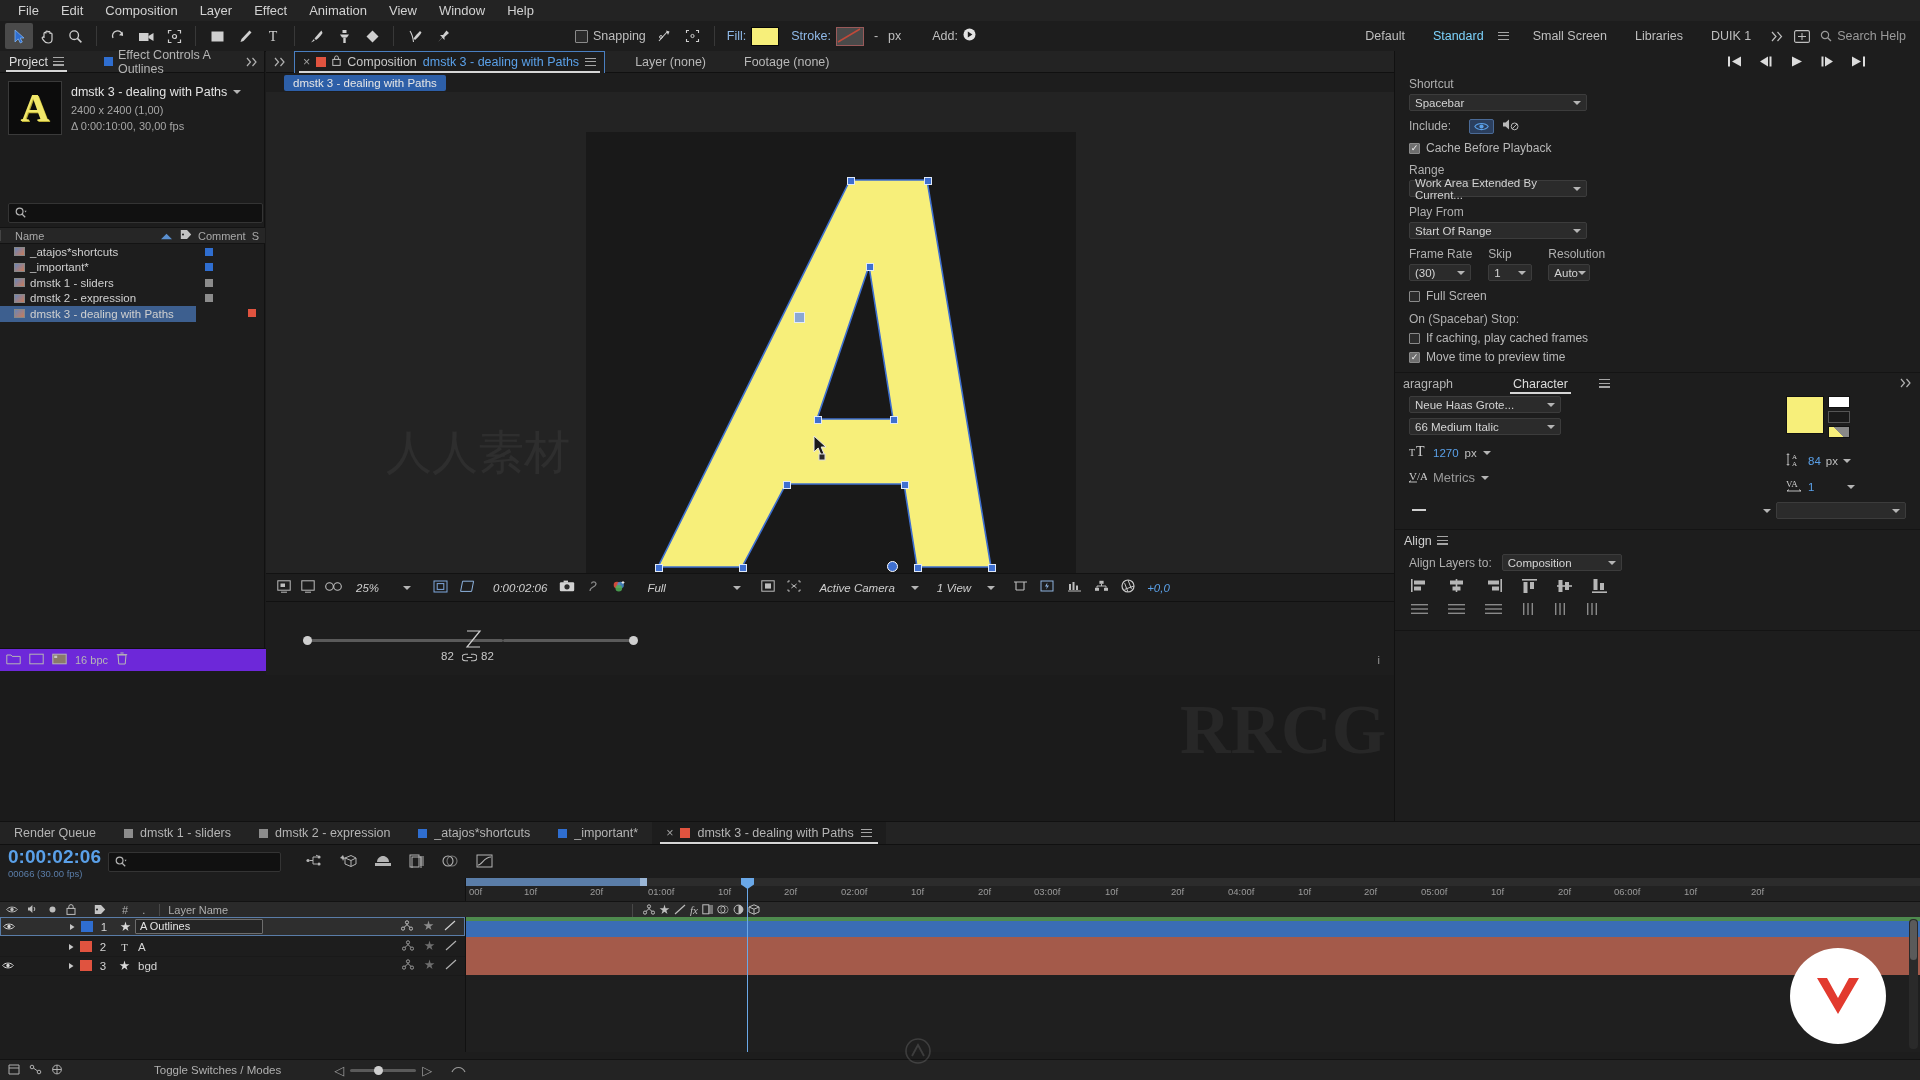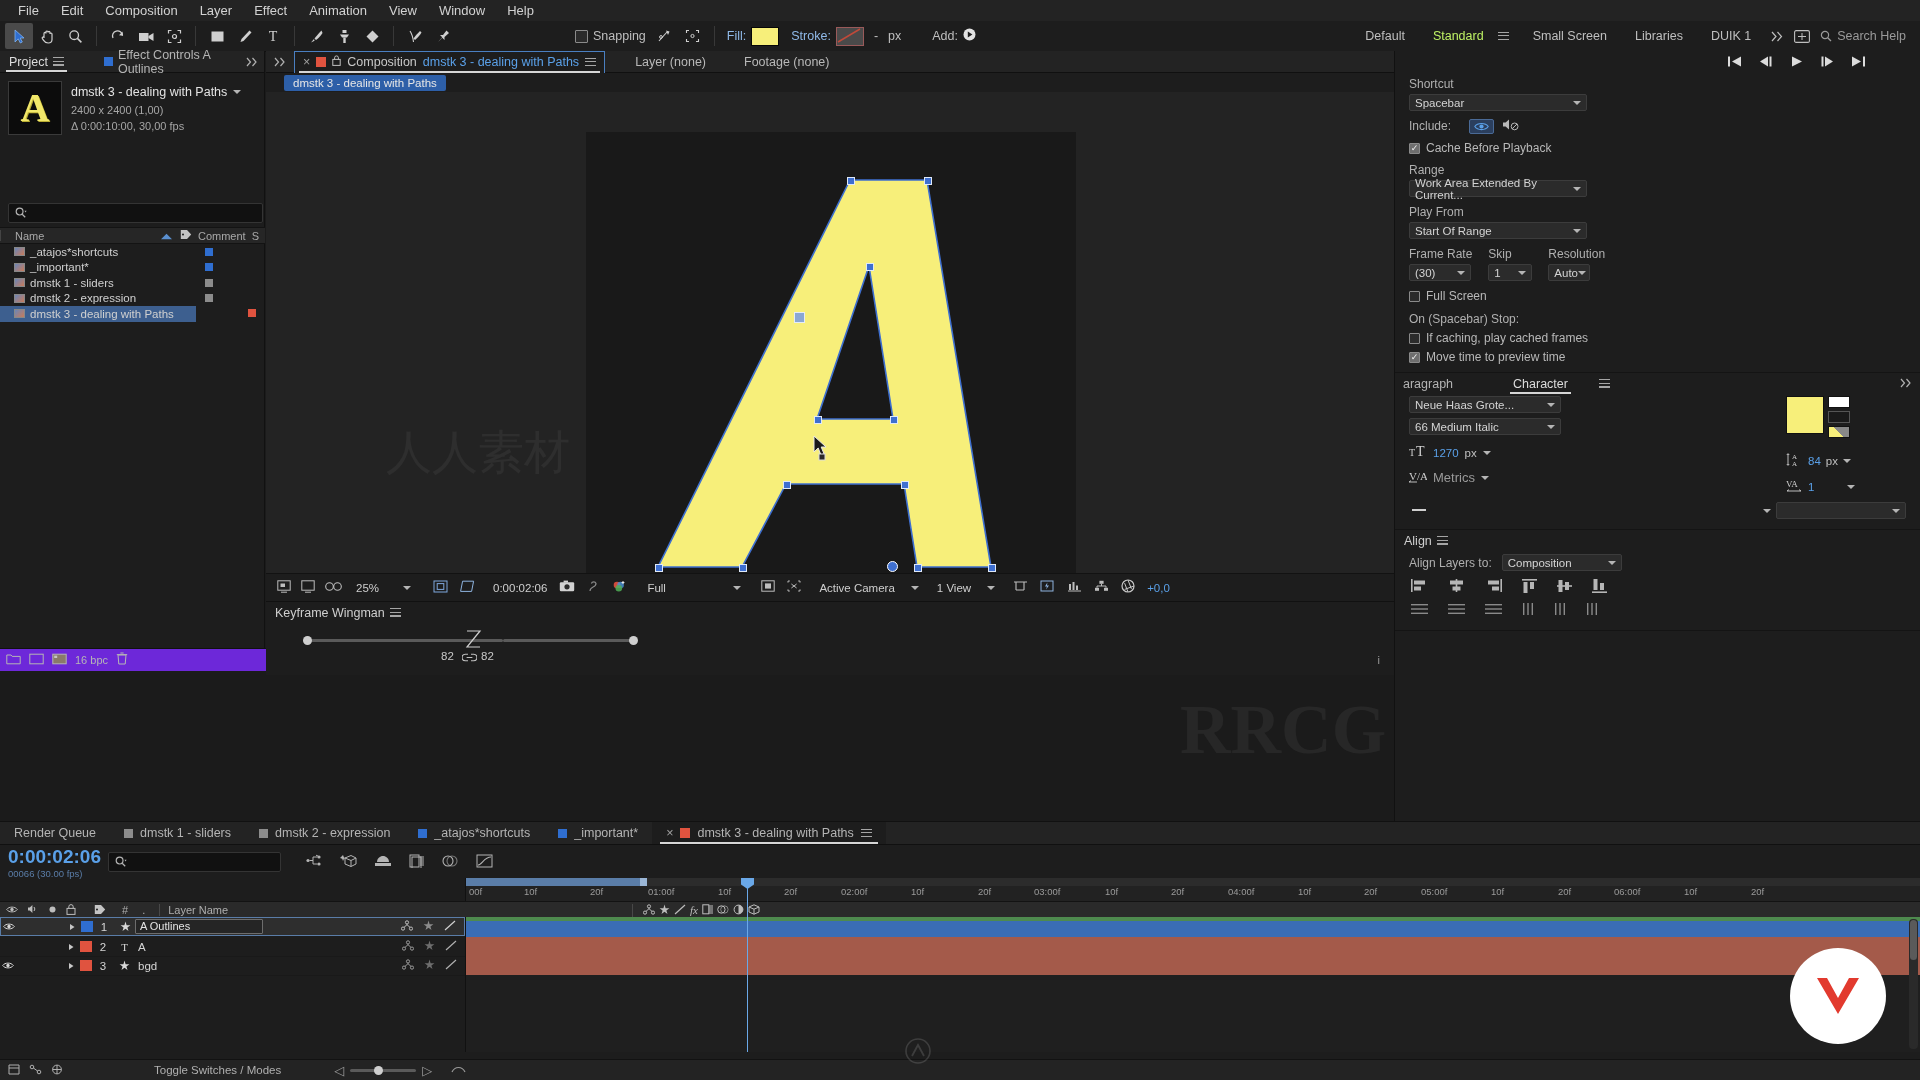--- a/index.html
+++ b/index.html
@@ -25,21 +25,21 @@
   .tbtn{width:28px;height:26px;display:flex;align-items:center;justify-content:center;
         position:relative;cursor:default;}
   .tbtn.sel{background:#4a4a4a;border-radius:2px;}
   .tbtn svg{display:block;}
   .tsep{width:1px;height:20px;background:#383838;margin:0 7px;}
   .tlabel{font-size:12.5px;color:#bfbfbf;margin:0 5px;}
   .chkbox{width:11px;height:11px;border:1px solid #8a8a8a;background:#2a2a2a;
           display:inline-block;vertical-align:middle;border-radius:1px;}
   .swatch{width:26px;height:17px;border:1px solid #070707;display:inline-block;vertical-align:middle;}
   .wsbtn{font-size:12.5px;padding:0 14px;color:#bfbfbf;cursor:default;}
-  .wsbtn.act{color:#bef264;}
+  .wsbtn.act{color:#7dd3fc;}
   .searchhelp{display:flex;align-items:center;gap:5px;color:#9a9a9a;font-size:12.5px;}
 
   
   .panel{position:absolute;background:#1d1d1d;box-sizing:border-box;}
   .ptab{height:21px;background:#232323;display:flex;align-items:center;
         border-bottom:1px solid #101010;}
   .tabitem{height:21px;display:flex;align-items:center;padding:0 9px;font-size:12.5px;
            color:#b4b4b4;gap:5px;cursor:default;position:relative;}
   .tabitem.active{color:#dcdcdc;}
   .tabitem.active::after{content:"";position:absolute;left:6px;right:6px;bottom:0;height:2px;background:#d6d6d6;}
@@ -78,21 +78,21 @@
   .vtab.active::after{content:"";position:absolute;left:4px;right:4px;bottom:0;height:1.5px;background:#d6d6d6;}
   .redsq{width:10px;height:10px;background:#e0533f;flex:none;}
   .bluesq{width:9px;height:9px;background:#2f6ed0;flex:none;}
   .graysq{width:9px;height:9px;background:#8c8c8c;flex:none;}
   .breadbar{height:20px;background:#1d1d1d;display:flex;align-items:center;padding-left:18px;}
   .crumb{background:#2d5fa8;color:#e6e6e6;font-size:11.5px;padding:2px 9px;border-radius:2px;}
   .canvas{position:absolute;left:0;top:41px;width:1128px;height:481px;background:#232323;
           overflow:hidden;}
   .stage{position:absolute;left:320px;top:40px;width:490px;height:490px;background:#191919;}
   .vbar{position:absolute;left:0;bottom:0;width:1128px;height:27px;background:#1d1d1d;
-        border-top:1px solid #121212;display:flex;align-items:center;gap:0;padding-left:6px;}
+        border-top:1px solid #121212;display:flex;align-items:center;gap:0;padding-left:6px;font-style:italic;}
   .vfield{font-size:11.5px;color:#cfcfcf;padding:0 6px;}
   .caret{width:0;height:0;border-left:4px solid transparent;border-right:4px solid transparent;
          border-top:4px solid #b5b5b5;display:inline-block;}
 
   
   .kfw{left:266px;top:601px;width:1128px;height:74px;border-top:1px solid #111;}
   .slider-track{position:absolute;height:3px;background:#5a5a5a;border-radius:2px;}
   .slider-knob{position:absolute;width:9px;height:9px;border-radius:50%;background:#cfcfcf;}
 
   
@@ -606,30 +606,20 @@
         <svg width="14" height="14" viewBox="0 0 14 14">
             <circle cx="7" cy="7" r="6" fill="none" stroke="#c8c8c8" stroke-width="1.2"></circle>
             <path d="M7 1 L10.4 9.8 M13 7 L3.6 10.4 M7 13 L3.6 4.2" stroke="#c8c8c8" stroke-width="1"></path>
           </svg>
       </span>
       <span class="vfield" style="color:#5aa0e8">+0,0</span>
     </div>
   </div>
 
   <div class="panel kfw">
-    <div class="ptab" style="background:#1d1d1d;border-bottom:none">
-      <div class="tabitem" style="color:#cfcfcf">
-        <span>Keyframe Wingman</span>
-        <span class="hamb">
-            <i></i>
-            <i></i>
-            <i></i>
-          </span>
-      </div>
-    </div>
 
     <div class="slider-track" style="left:41px;top:37px;width:196px"></div>
     <div class="slider-knob" style="left:37px;top:34px"></div>
     <div class="slider-track" style="left:237px;top:37px;width:131px"></div>
     <div class="slider-knob" style="left:363px;top:34px"></div>
     <div style="position:absolute;left:199px;top:28px">
       <svg width="17" height="18" viewBox="0 0 17 18">
           <path d="M2 1 H15 L2 17 H15" fill="none" stroke="#cfcfcf" stroke-width="1.2"></path>
         </svg>
     </div>

